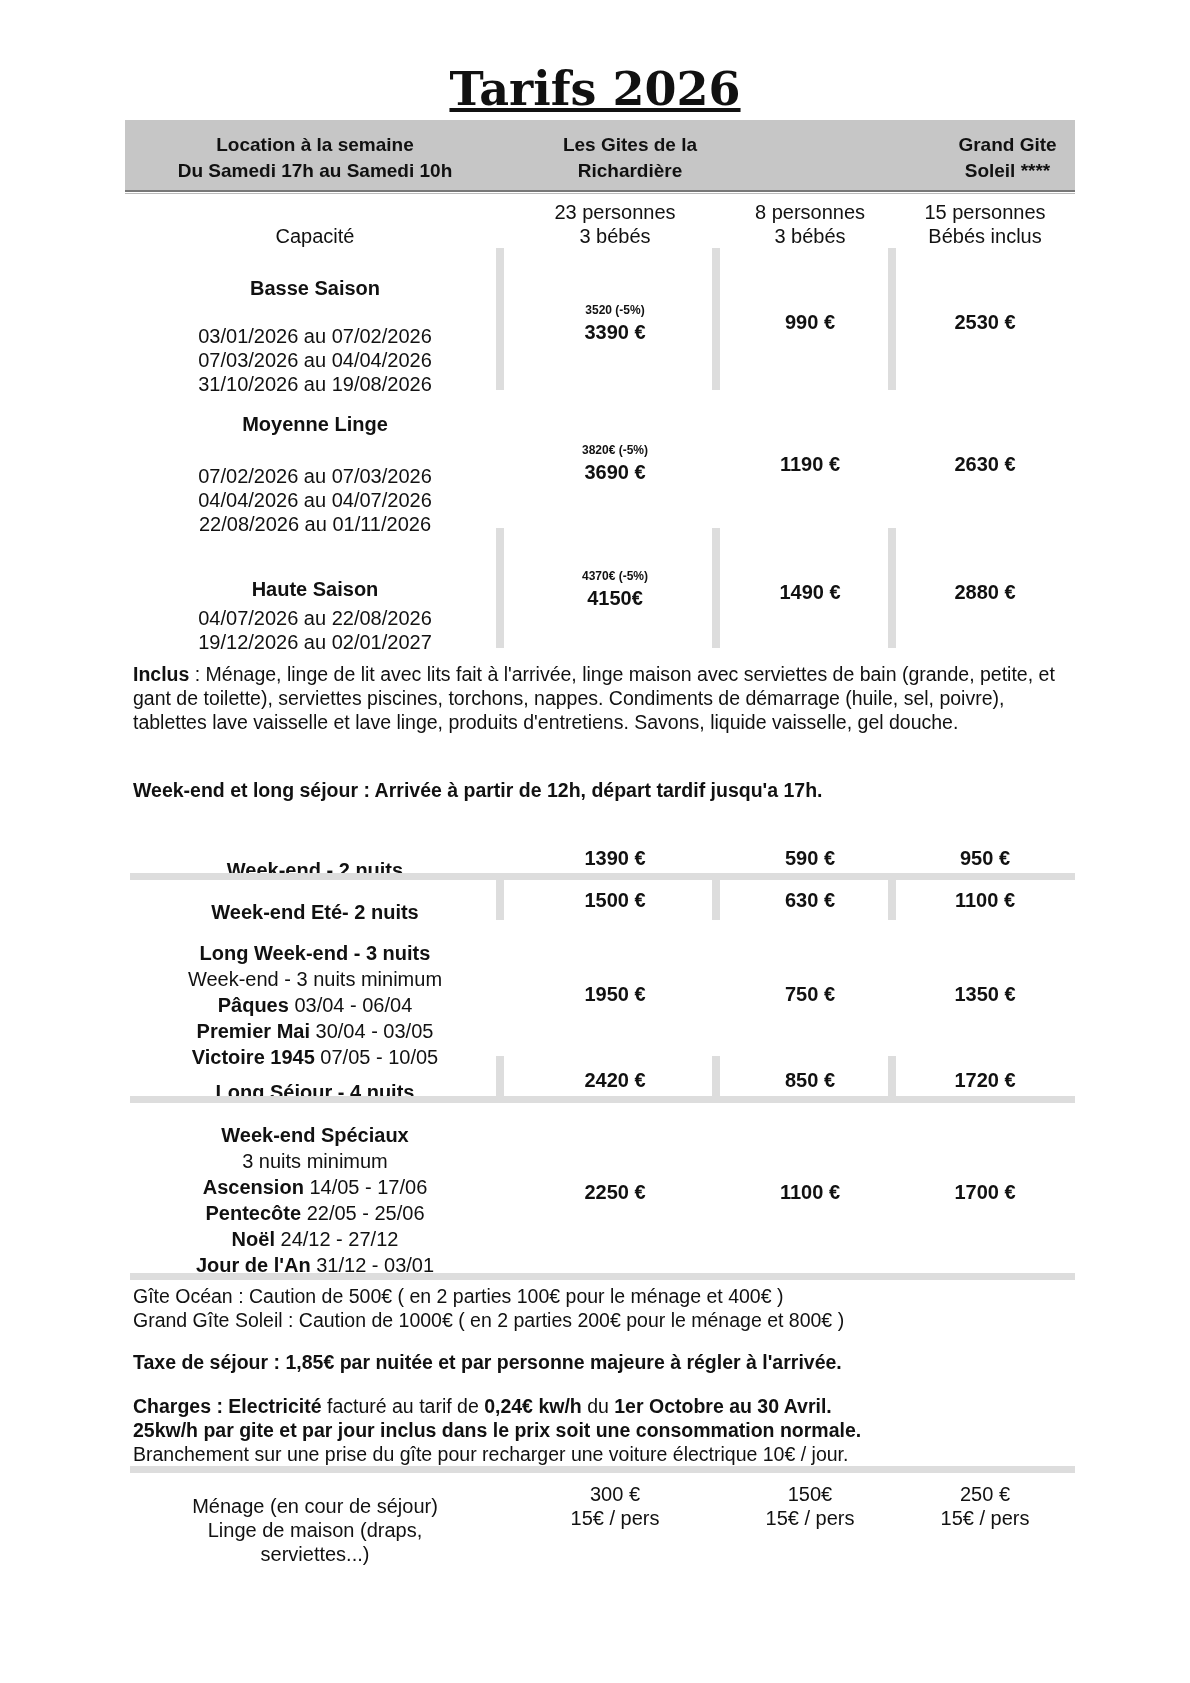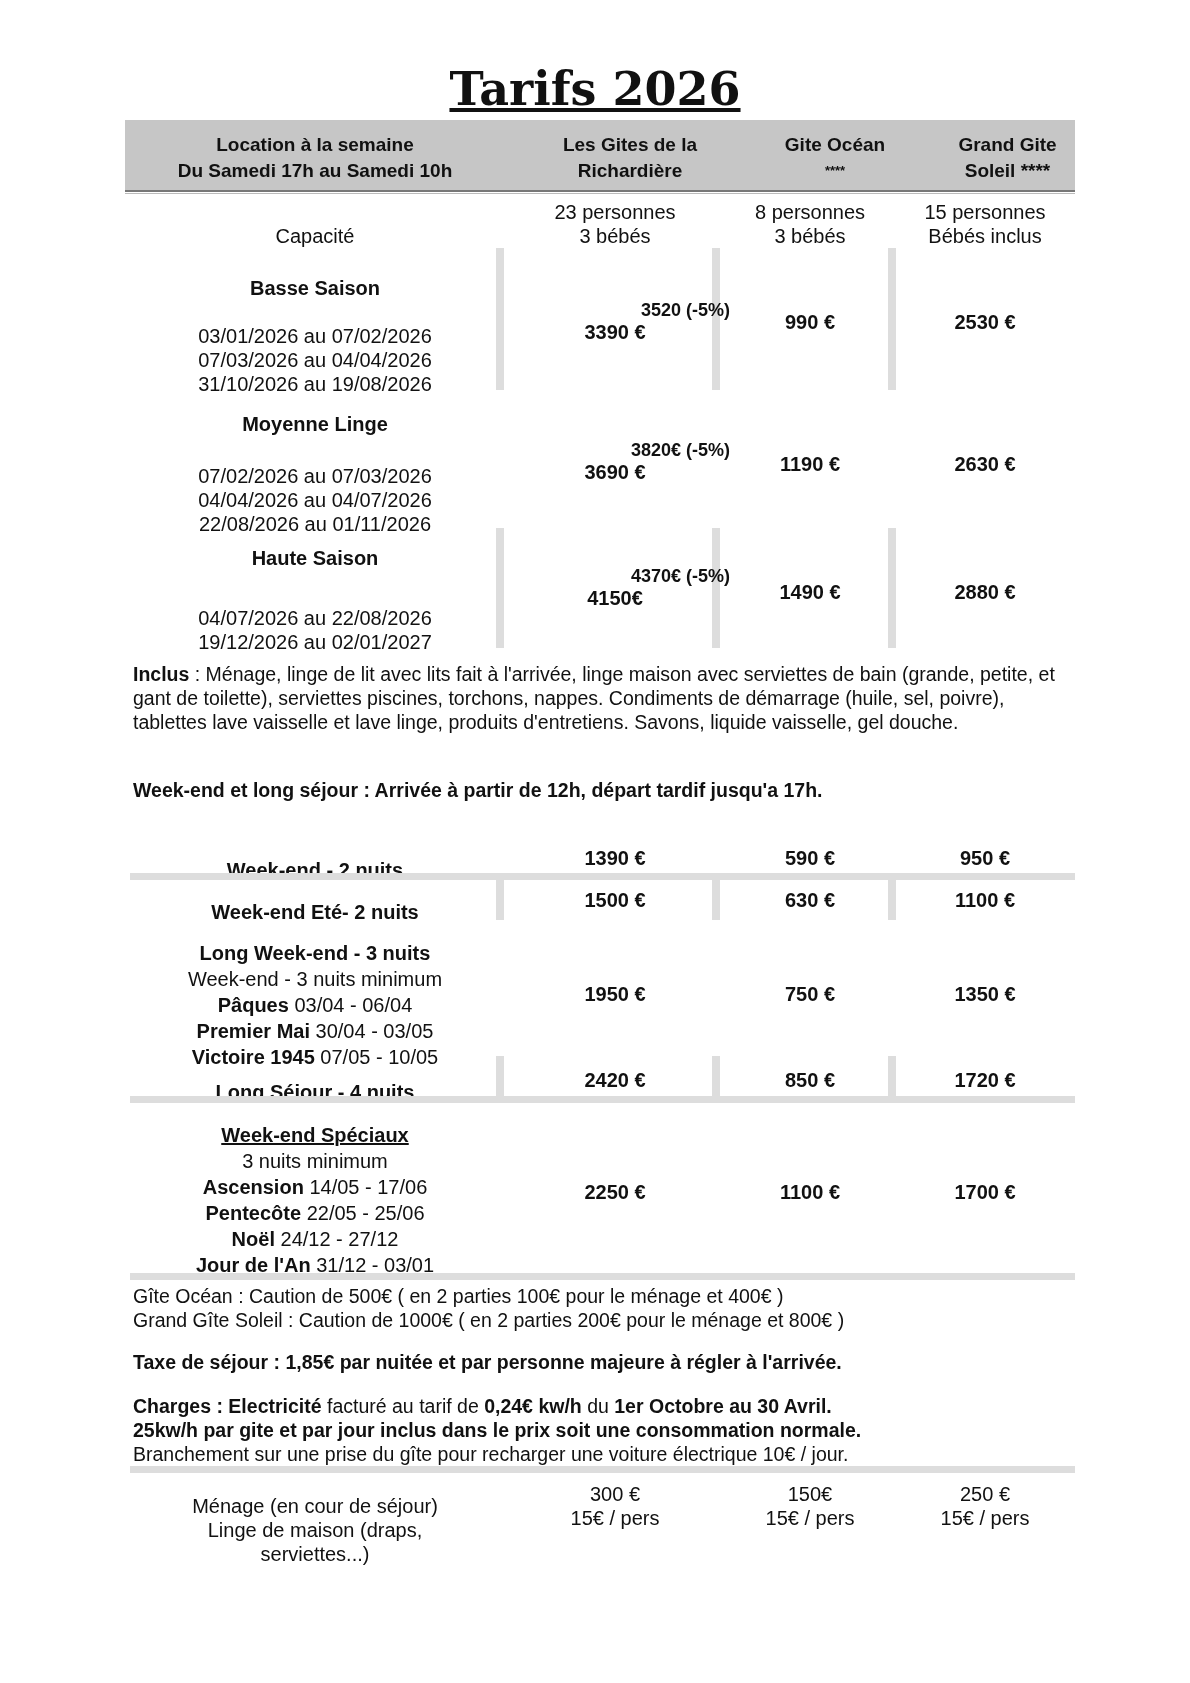--- a/index.html
+++ b/index.html
@@ -16,44 +16,40 @@
   .c0 { left: 0; width: 380px; }
   .c1 { left: 375px; width: 260px; }
   .c2 { left: 610px; width: 200px; }
   .c3 { left: 790px; width: 185px; text-align: center; }
   .cell { position: absolute; text-align: center; font-size: 20px; line-height: 24px; }
   .col0 { left: 125px; width: 380px; margin-top: 12px; }
   .col1 { left: 500px; width: 230px; }
   .col2 { left: 715px; width: 190px; }
   .col3 { left: 890px; width: 190px; }
   .b { font-weight: bold; }
-  .small { font-size: 18px; text-align: right; }
+  .small { font-size: 12px; }
   .vsep { position: absolute; width: 8px; background: #dddddd; }
   .hsep { position: absolute; left: 130px; width: 945px; height: 7px; background: #dddddd; }
   .para { position: absolute; left: 133px; width: 940px; font-size: 19.5px; line-height: 24px; }
-  .u { text-decoration: underline; }
+  .u { }
 </style>
 </head>
 <body>
 
 <div class="abs title">Tarifs 2026</div>
 
 <div class="abs header">
   <div class="hcell c0">
     <div>Location à la semaine</div>
     <div>Du Samedi 17h au Samedi 10h</div>
   </div>
   <div class="hcell c1">
     <div>Les Gites de la</div>
     <div>Richardière</div>
   </div>
-  <div class="hcell c2">
-    <div>Gite Océan</div>
-    <div style="font-size:13px">****</div>
-  </div>
   <div class="hcell c3">
     <div>Grand Gite</div>
     <div>Soleil ****</div>
   </div>
 </div>
 <div class="abs header-rule"></div>
 <div class="abs header-rule2"></div>
 
 <div class="cell col0" style="top:212px">Capacité</div>
 <div class="cell col1" style="top:200px">
@@ -96,21 +92,21 @@
   <div>04/04/2026 au 04/07/2026</div>
   <div>22/08/2026 au 01/11/2026</div>
 </div>
 <div class="cell col1" style="top:440px">
   <div class="b small" style="line-height:20px">3820€ (-5%)</div>
   <div class="b">3690 €</div>
 </div>
 <div class="cell col2 b" style="top:452px">1190 €</div>
 <div class="cell col3 b" style="top:452px">2630 €</div>
 
-<div class="cell col0 b" style="top:534px">Haute Saison</div>
+<div class="cell col0 b" style="top:565px">Haute Saison</div>
 <div class="cell col0" style="top:594px">
   <div>04/07/2026 au 22/08/2026</div>
   <div>19/12/2026 au 02/01/2027</div>
 </div>
 <div class="cell col1" style="top:566px">
   <div class="b small" style="line-height:20px">4370€ (-5%)</div>
   <div class="b">4150€</div>
 </div>
 <div class="cell col2 b" style="top:580px">1490 €</div>
 <div class="cell col3 b" style="top:580px">2880 €</div>

